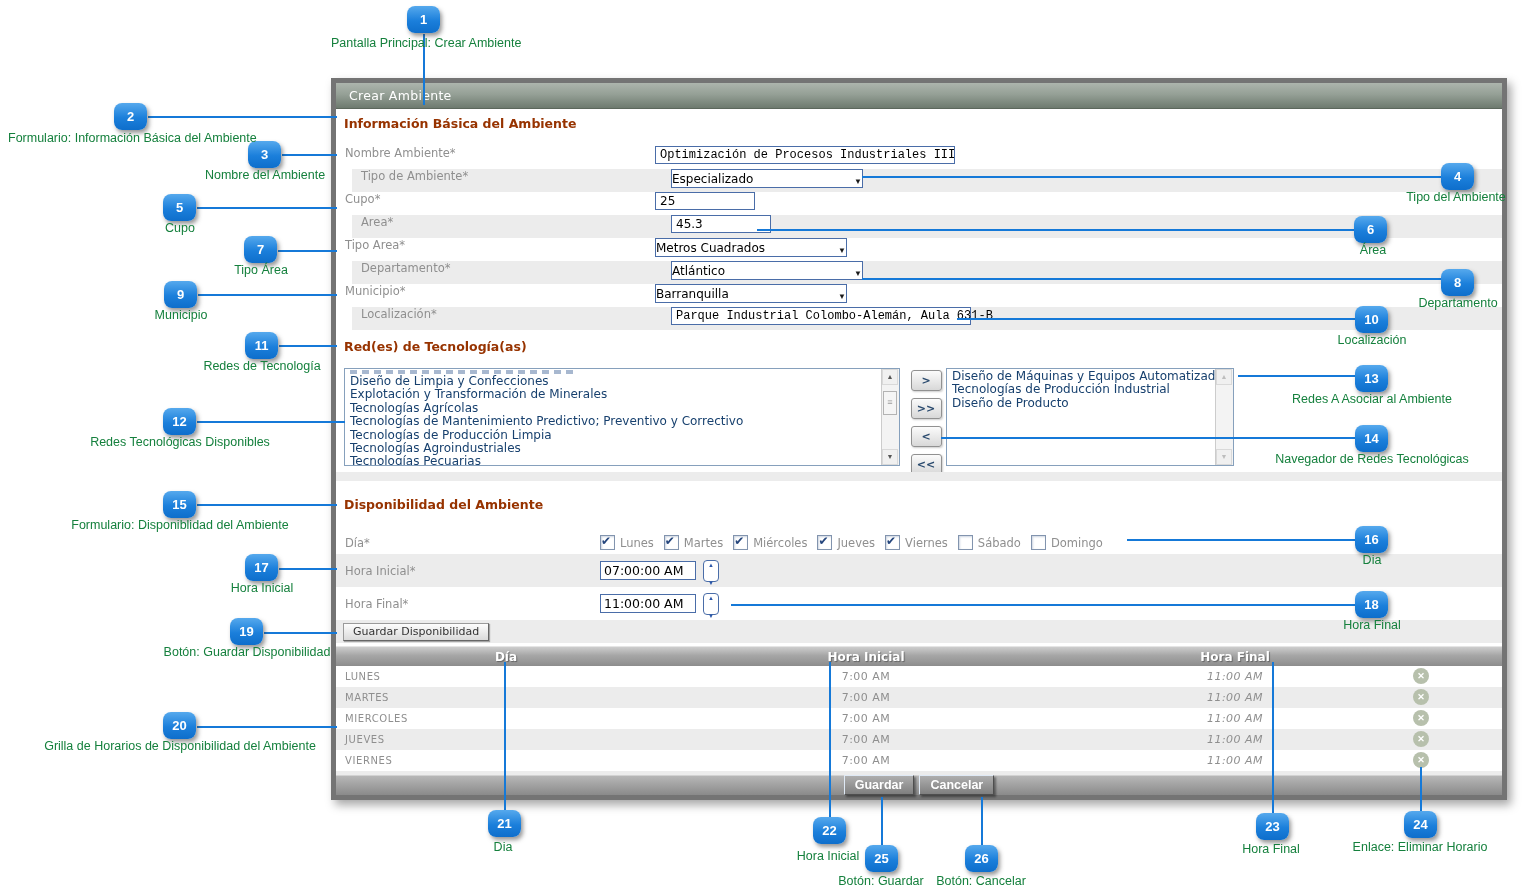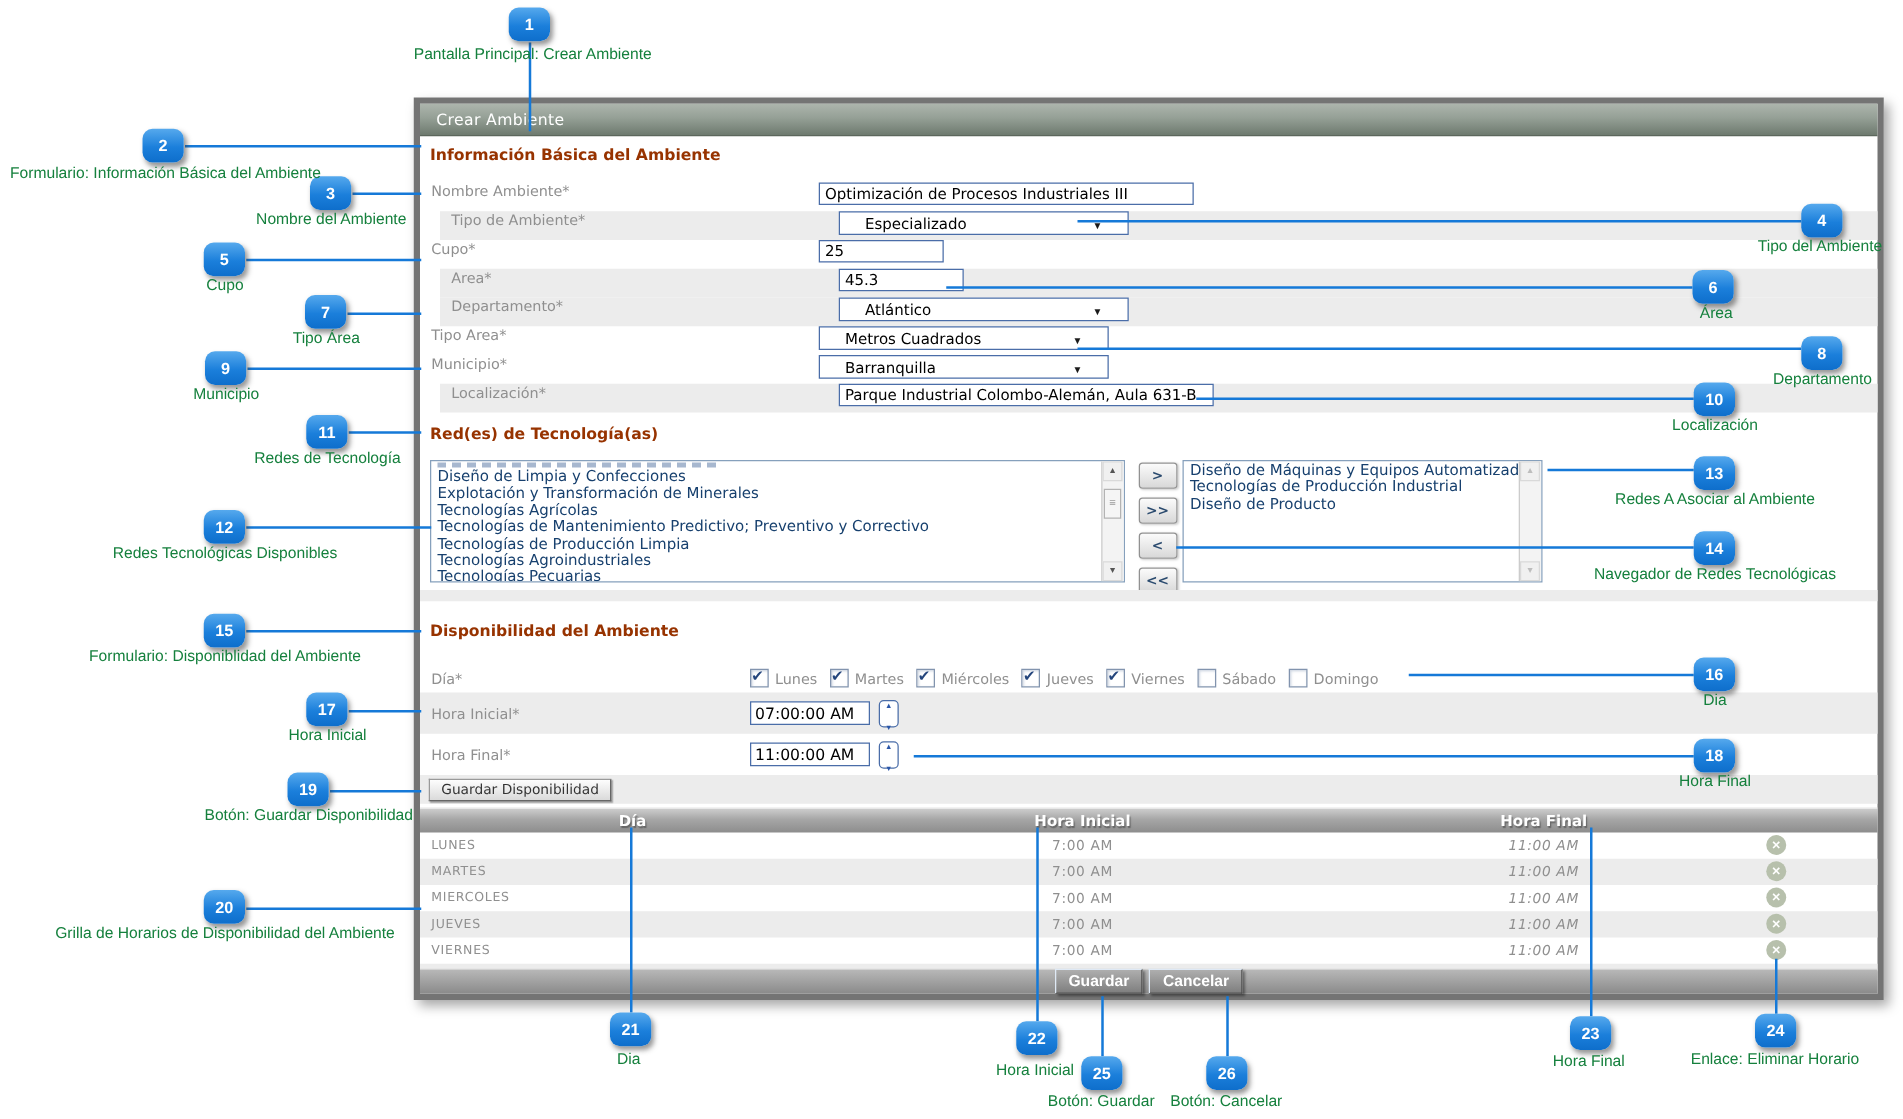--- a/index.html
+++ b/index.html
@@ -28,24 +28,24 @@
   .frow{height:23px;display:flex;align-items:flex-start;}
   .frow.odd{background:#ececec;margin-left:16px;}
   .flabel{
     width:310px;padding-left:9px;flex:none;font-size:11.5px;color:#8f8f8f;
     font-family:"DejaVu Sans",sans-serif;
   }
   .tinput{
     height:16px;border:1px solid #4a6da8;background:#fff;font-size:12px;color:#000;
     line-height:16px;padding:0 4px;font-family:"DejaVu Sans",sans-serif;white-space:nowrap;
   }
-  .w300{width:290px;} .w100{width:90px;}
+  .w300{width:290px;font-family:Liberation Mono, monospace;} .w100{width:90px;}
   .dd{
     height:17px;border:1px solid #4a6da8;background:#fff;width:190px;
-    display:flex;align-items:center;justify-content:space-between;padding:0 20px;
+    display:flex;align-items:center;justify-content:space-between;padding:0 0;
   }
   .dd-val{font-size:12px;color:#000;font-family:"DejaVu Sans",sans-serif;}
   .dd-arrow::before{content:"▼";font-size:8px;color:#1a1a1a;}
   
   .redes-block{position:absolute;top:285px;left:8px;width:1150px;height:100px;}
   .listbox{
     position:absolute;top:0;height:98px;border:1px solid #86a0bc;background:#fff;
     overflow:hidden;padding-top:1px;box-sizing:border-box;
   }
   .listbox.left{left:0;width:556px;}
@@ -169,31 +169,31 @@
       </div>
     </div>
     <div class="frow">
       <div class="flabel">Cupo*</div>
       <div class="tinput w100">25</div>
     </div>
     <div class="frow odd">
       <div class="flabel">Area*</div>
       <div class="tinput w100">45.3</div>
     </div>
+    <div class="frow">
+      <div class="flabel">Tipo Area*</div>
+      <div class="dd">
+        <span class="dd-val">Metros Cuadrados</span>
+        <span class="dd-arrow"></span>
+      </div>
+    </div>
     <div class="frow odd">
       <div class="flabel">Departamento*</div>
       <div class="dd">
         <span class="dd-val">Atlántico</span>
-        <span class="dd-arrow"></span>
-      </div>
-    </div>
-    <div class="frow">
-      <div class="flabel">Tipo Area*</div>
-      <div class="dd">
-        <span class="dd-val">Metros Cuadrados</span>
         <span class="dd-arrow"></span>
       </div>
     </div>
     <div class="frow">
       <div class="flabel">Municipio*</div>
       <div class="dd">
         <span class="dd-val">Barranquilla</span>
         <span class="dd-arrow"></span>
       </div>
     </div>

